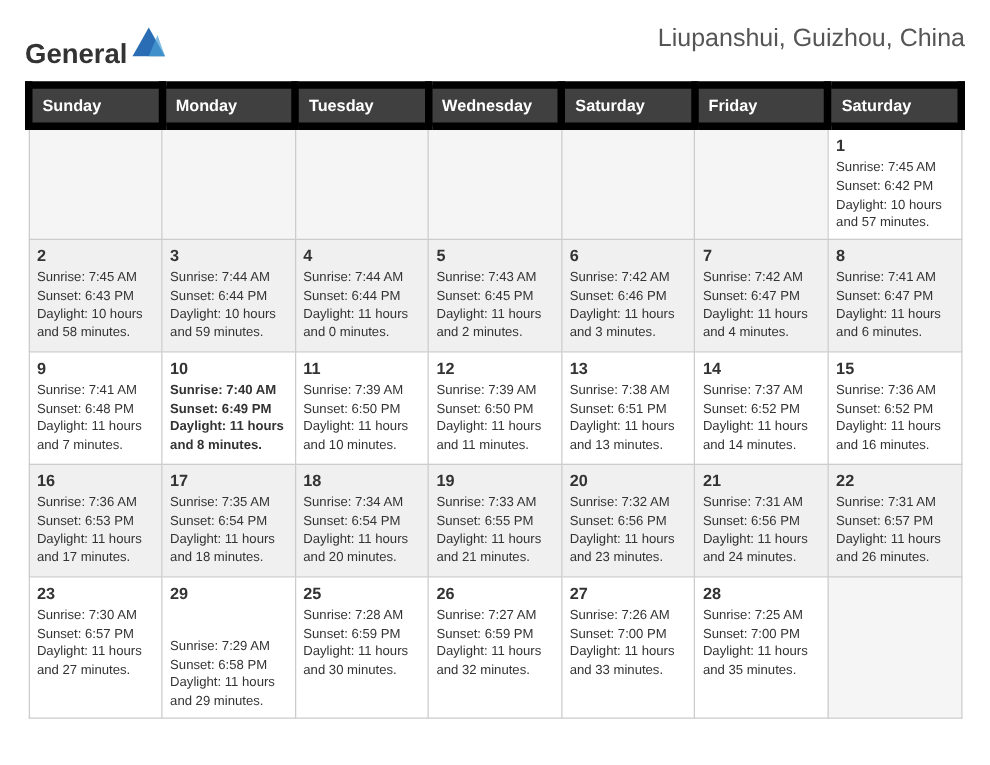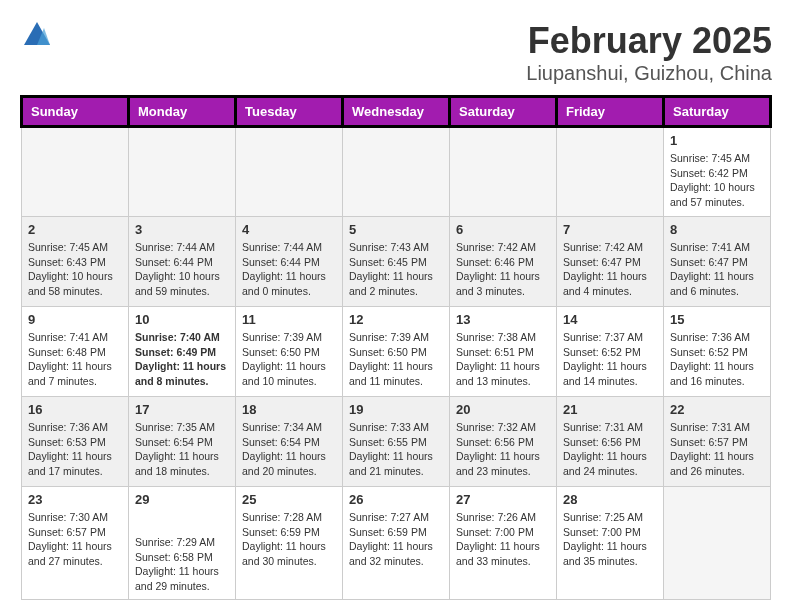--- a/index.html
+++ b/index.html
@@ -43,27 +43,27 @@
     .location {
       font-size: 20px;
       color: #555;
     }
     .calendar {
       width: 100%;
       border-collapse: collapse;
       table-layout: fixed;
     }
     .calendar th {
-      background-color: #a21caf;
+      background-color: #404040;
       color: #fff;
       text-align: left;
       padding: 6px 8px;
       font-size: 13px;
       font-weight: bold;
-      border: 3px solid #000000;
+      border: 6px solid #000000;
     }
     .calendar td {
       border: 1px solid #ccc;
       vertical-align: top;
       padding: 5px 6px;
       height: 90px;
       background: #fff;
       font-size: 11px;
       color: #333;
     }
@@ -84,29 +84,28 @@
       background: #f0f0f0;
     }
   </style>
 </head>
 <body>
 
 <div class="header">
   <div class="logo">
     <div>
       <div class="logo-text">
-        <svg class="logo-icon" viewBox="0 0 30 30">
+        <span class="logo-general">General</span><svg class="logo-icon" viewBox="0 0 30 30">
             <polygon points="15,2 28,25 2,25" fill="#2a6db5"></polygon>
             <polygon points="22,8 28,25 15,25" fill="#4a9fd5" opacity="0.7"></polygon>
           </svg>
       </div>
     </div>
   </div>
   <div class="title-block">
-    <div class="month-year">February 2025</div>
     <div class="location">Liupanshui, Guizhou, China</div>
   </div>
 </div>
 
 <table class="calendar">
   <thead>
     <tr>
     <th>Sunday</th>
         <th>Monday</th>
         <th>Tuesday</th>

